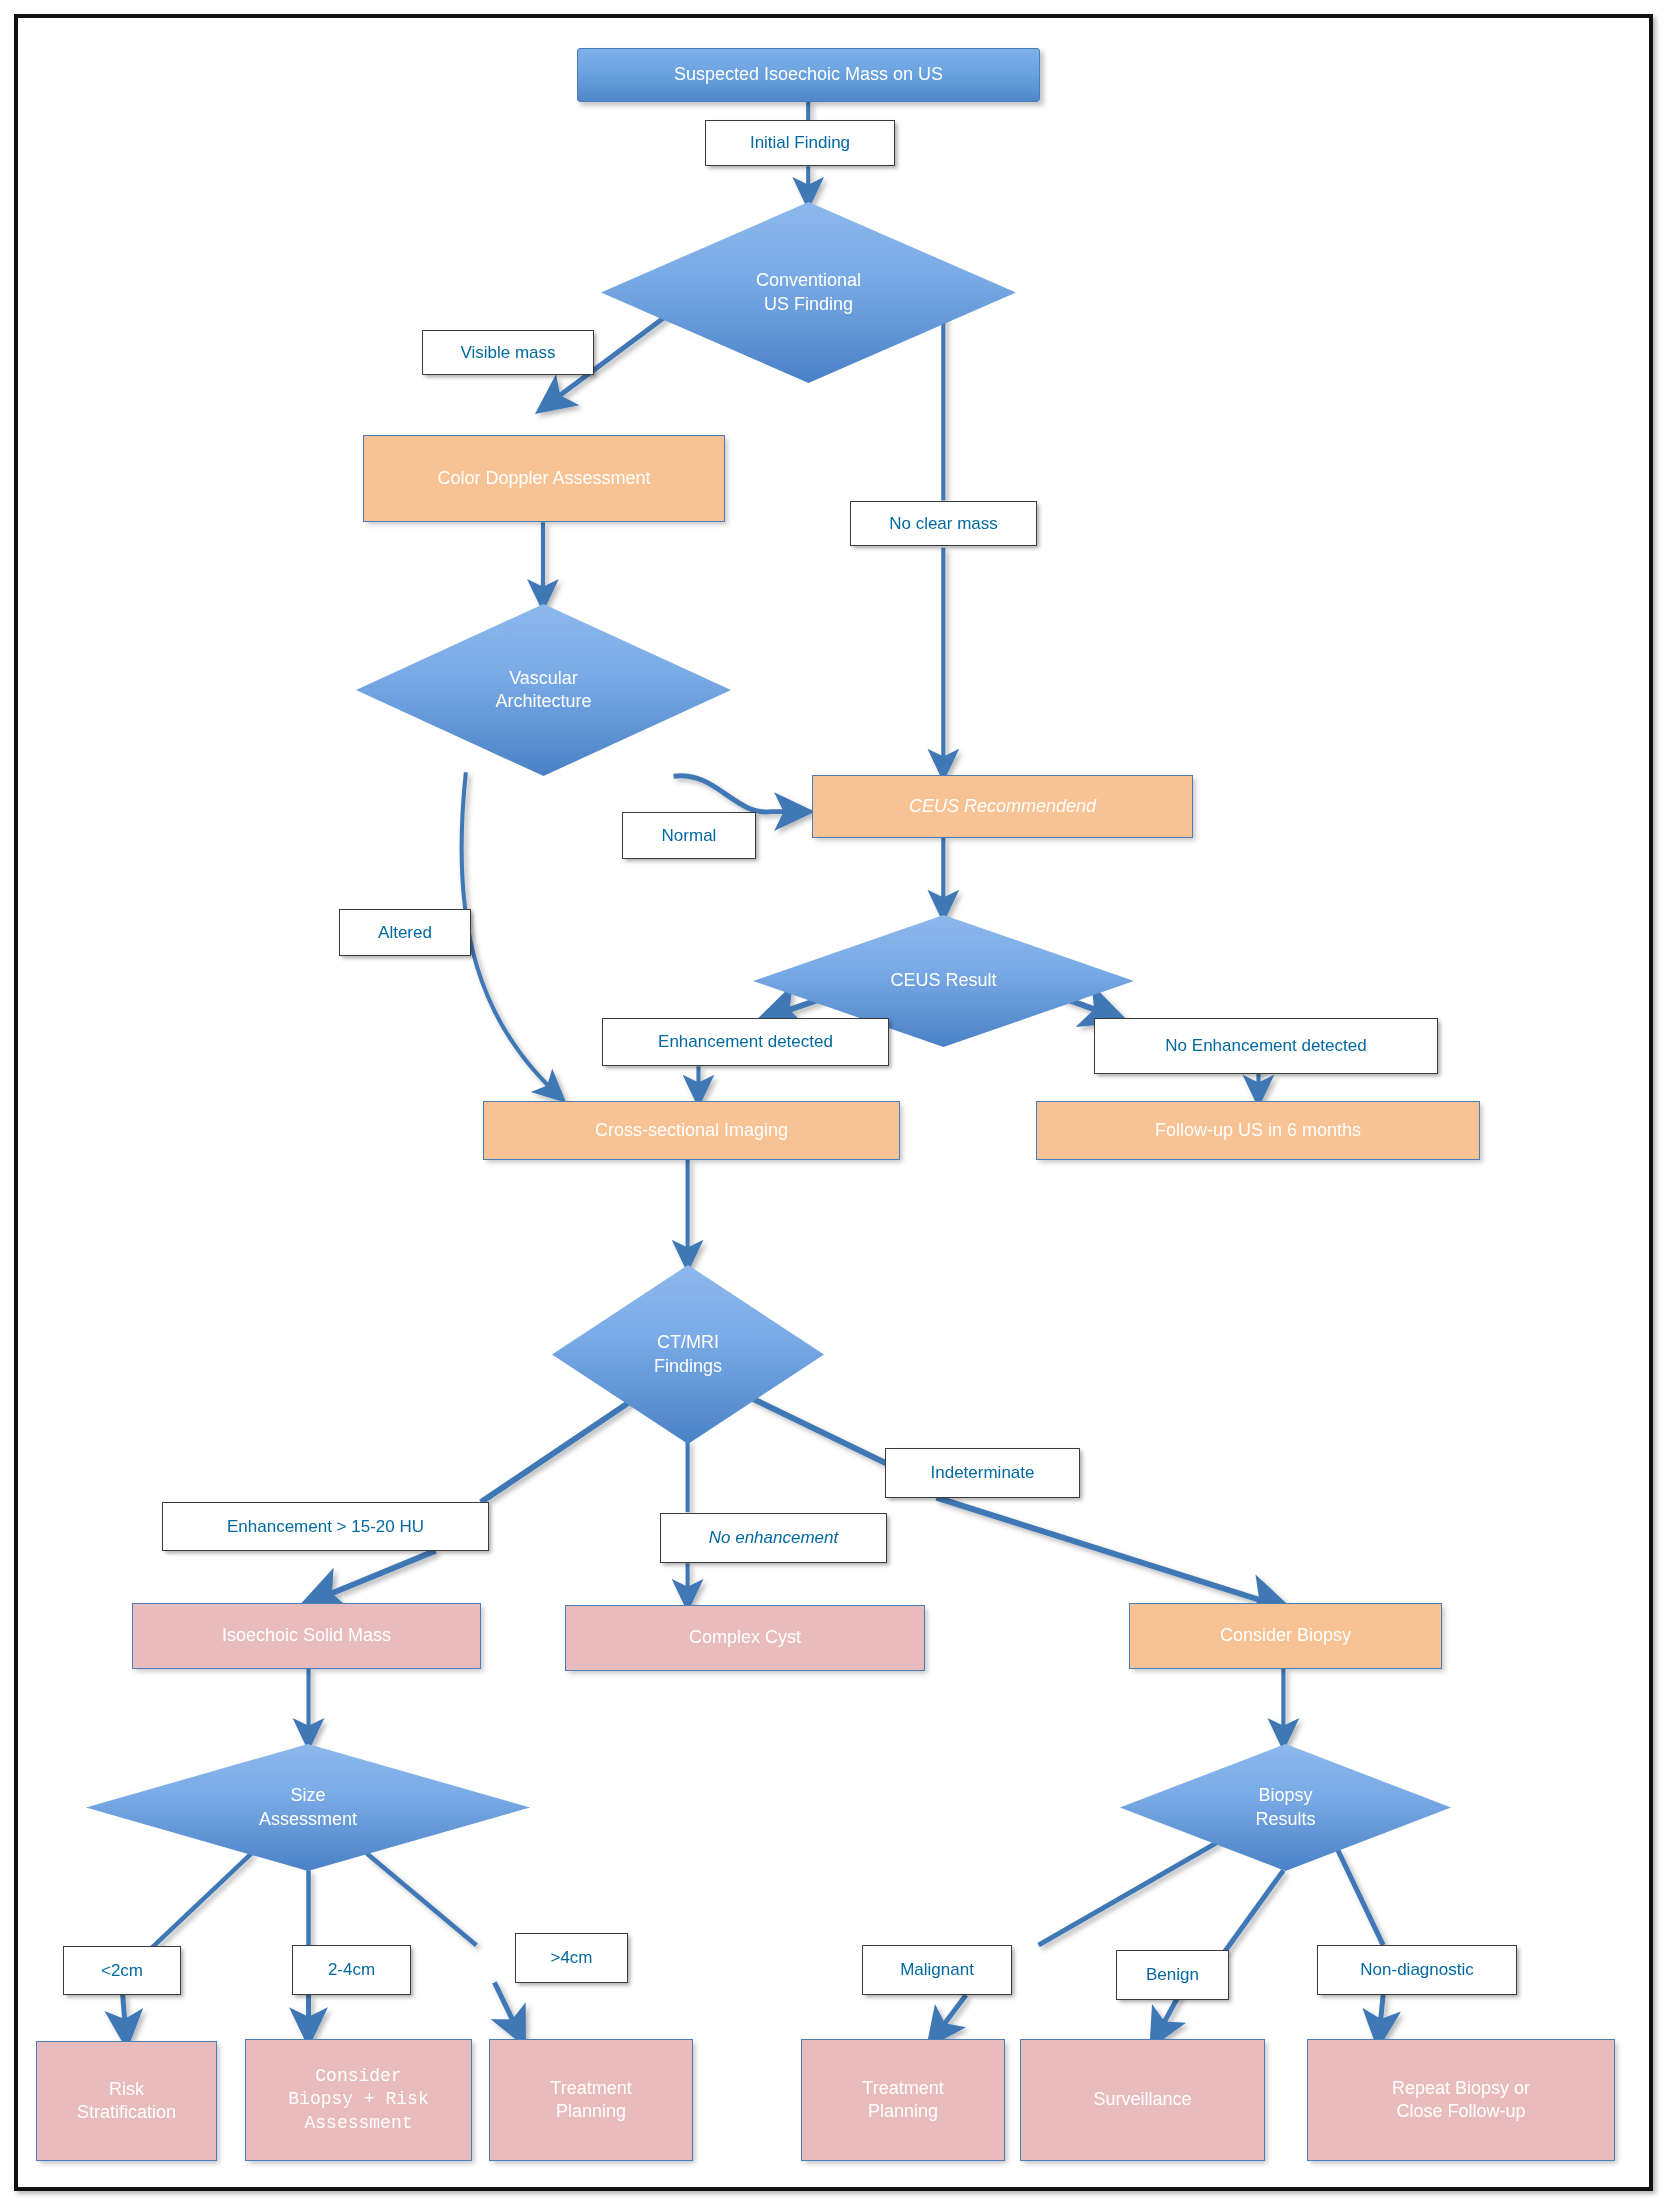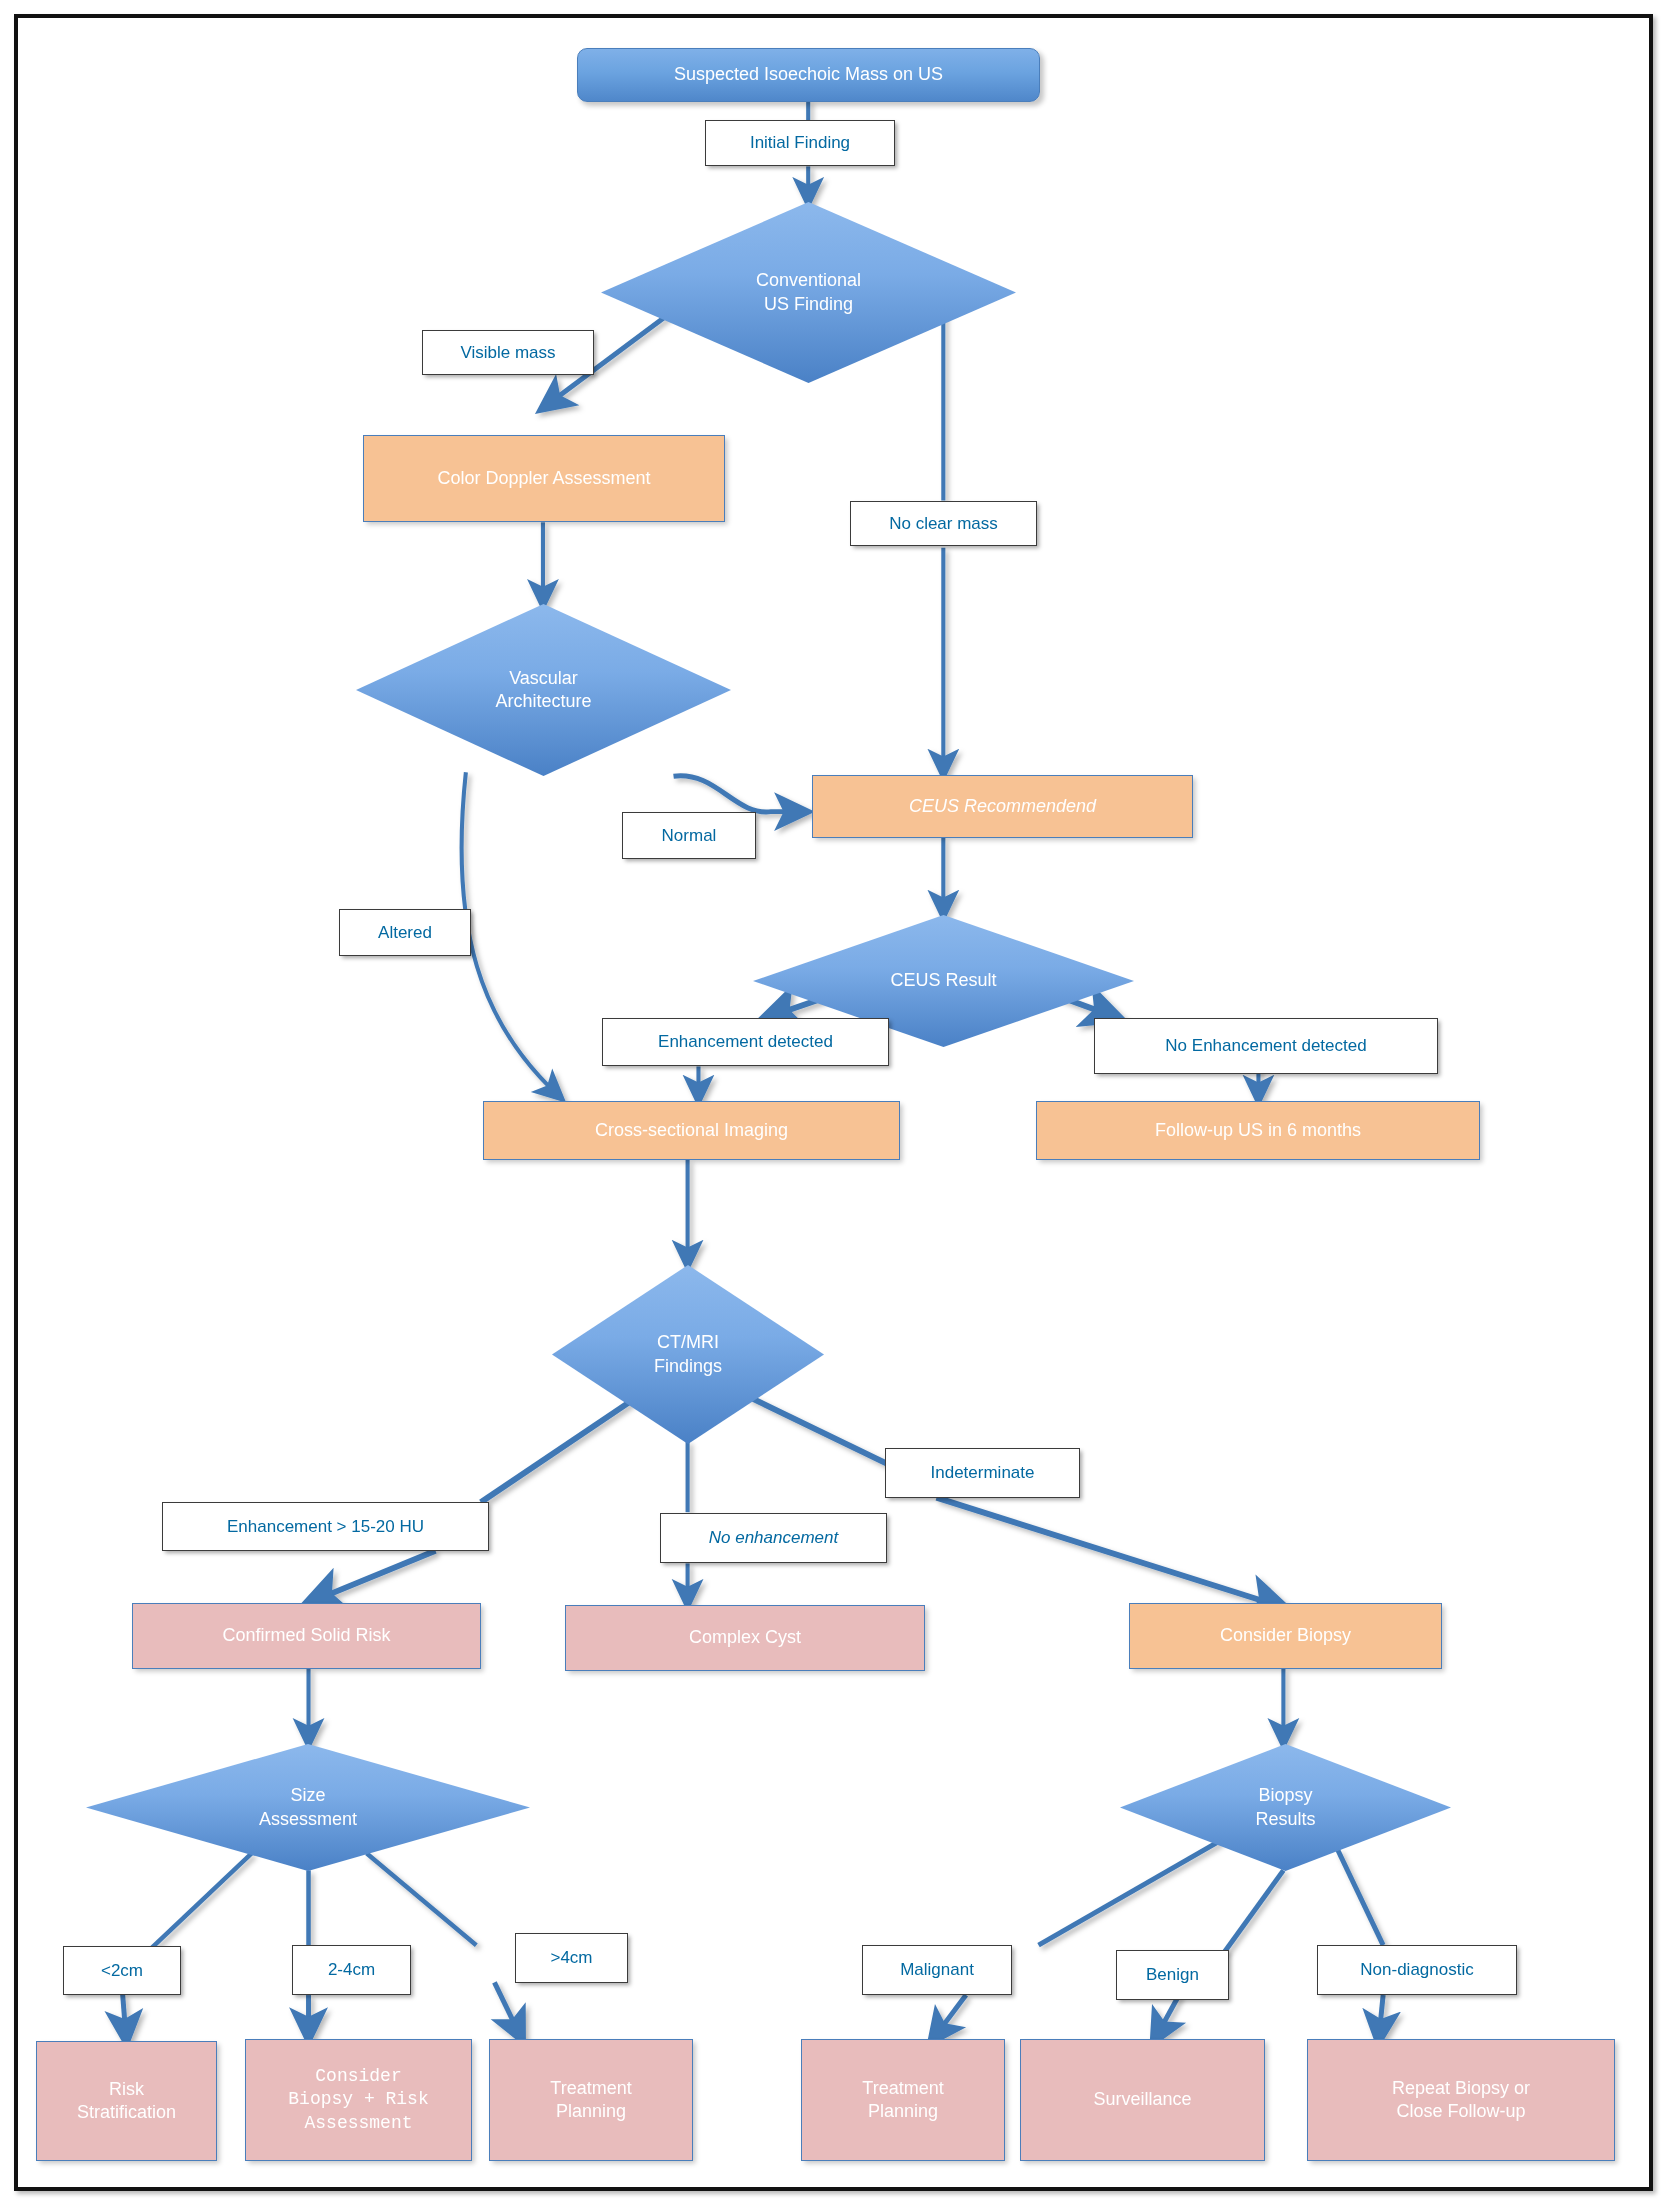--- a/index.html
+++ b/index.html
@@ -151,21 +151,21 @@
       <line x1="2830" y1="4125" x2="2700" y2="4305" stroke-width="11"></line>
 
       <line x1="2600" y1="4400" x2="2545" y2="4500" stroke-width="11" marker-end="url(#ah)"></line>
 
       <line x1="2950" y1="4080" x2="3050" y2="4290" stroke-width="11"></line>
 
       <line x1="3050" y1="4400" x2="3040" y2="4500" stroke-width="11" marker-end="url(#ah)"></line>
     </g>
   </svg>
 
-  <div class="node box blue" style="left:577px;top:48px;width:463px;height:54px;border-radius:10px;">
+  <div class="node box blue" style="left:577px;top:48px;width:463px;height:54px;border-radius:3px;">
     <span class="mline">Suspected Isoechoic Mass on US</span>
   </div>
 
   <div class="node label" style="left:705px;top:120px;width:190px;height:46px;">
     <span class="lbl-txt">Initial Finding</span>
   </div>
 
   <div class="node diamond" style="left:601px;top:202px;width:415px;height:181px;">
     <span class="mline">Conventional
 US Finding</span>
@@ -231,21 +231,21 @@
 
   <div class="node label" style="left:660px;top:1513px;width:227px;height:50px;font-style:italic;">
     <span class="lbl-txt">No enhancement</span>
   </div>
 
   <div class="node label" style="left:885px;top:1448px;width:195px;height:50px;">
     <span class="lbl-txt">Indeterminate</span>
   </div>
 
   <div class="node box pink" style="left:132px;top:1603px;width:349px;height:66px;">
-    <span class="mline">Confirmed Solid Risk</span>
+    <span class="mline">Isoechoic Solid Mass</span>
   </div>
 
   <div class="node box pink" style="left:565px;top:1605px;width:360px;height:66px;">
     <span class="mline">Complex Cyst</span>
   </div>
 
   <div class="node box orange" style="left:1129px;top:1603px;width:313px;height:66px;">
     <span class="mline">Consider Biopsy</span>
   </div>
 

